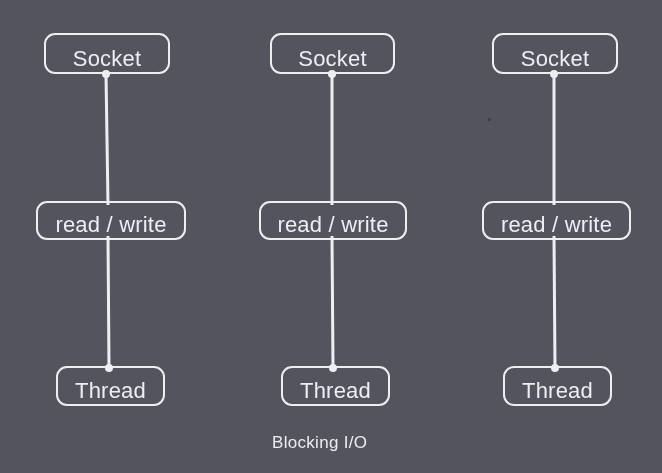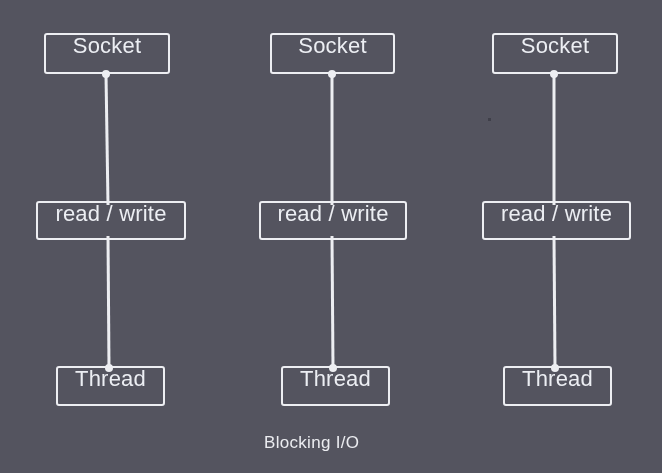--- a/index.html
+++ b/index.html
@@ -23,25 +23,25 @@
     left: 0;
     top: 0;
     width: 662px;
     height: 473px;
     pointer-events: none;
   }
   .node-box {
     position: absolute;
     box-sizing: border-box;
     border: 2.5px solid #edeef2;
-    border-radius: 3px;
+    border-radius: 11px;
     background: transparent;
     color: #eceef3;
     display: flex;
-    align-items: flex-start;
+    align-items: flex-end;
     justify-content: center;
     font-size: 22px;
     letter-spacing: 0.2px;
     line-height: 1;
     white-space: nowrap;
     z-index: 2;
   }
   .node-box .node-label {
     display: block;
     padding-bottom: 2px;
@@ -105,16 +105,16 @@
         <span class="node-label">Socket</span>
       </div>
       <div class="node-box" style="left: 482px; top: 201px; width: 149px; height: 39px;">
         <span class="node-label">read / write</span>
       </div>
       <div class="node-box" style="left: 503px; top: 366px; width: 109px; height: 40px;">
         <span class="node-label">Thread</span>
       </div>
     </div>
 
-  <div class="caption" style="left: 264px; top: 433px;">Blocking I/O</div>
+  <div class="caption" style="left: 272px; top: 433px;">Blocking I/O</div>
 
 <div class="speck" style="left: 488px; top: 118px;"></div>
   </div>
 
 </body></html>

